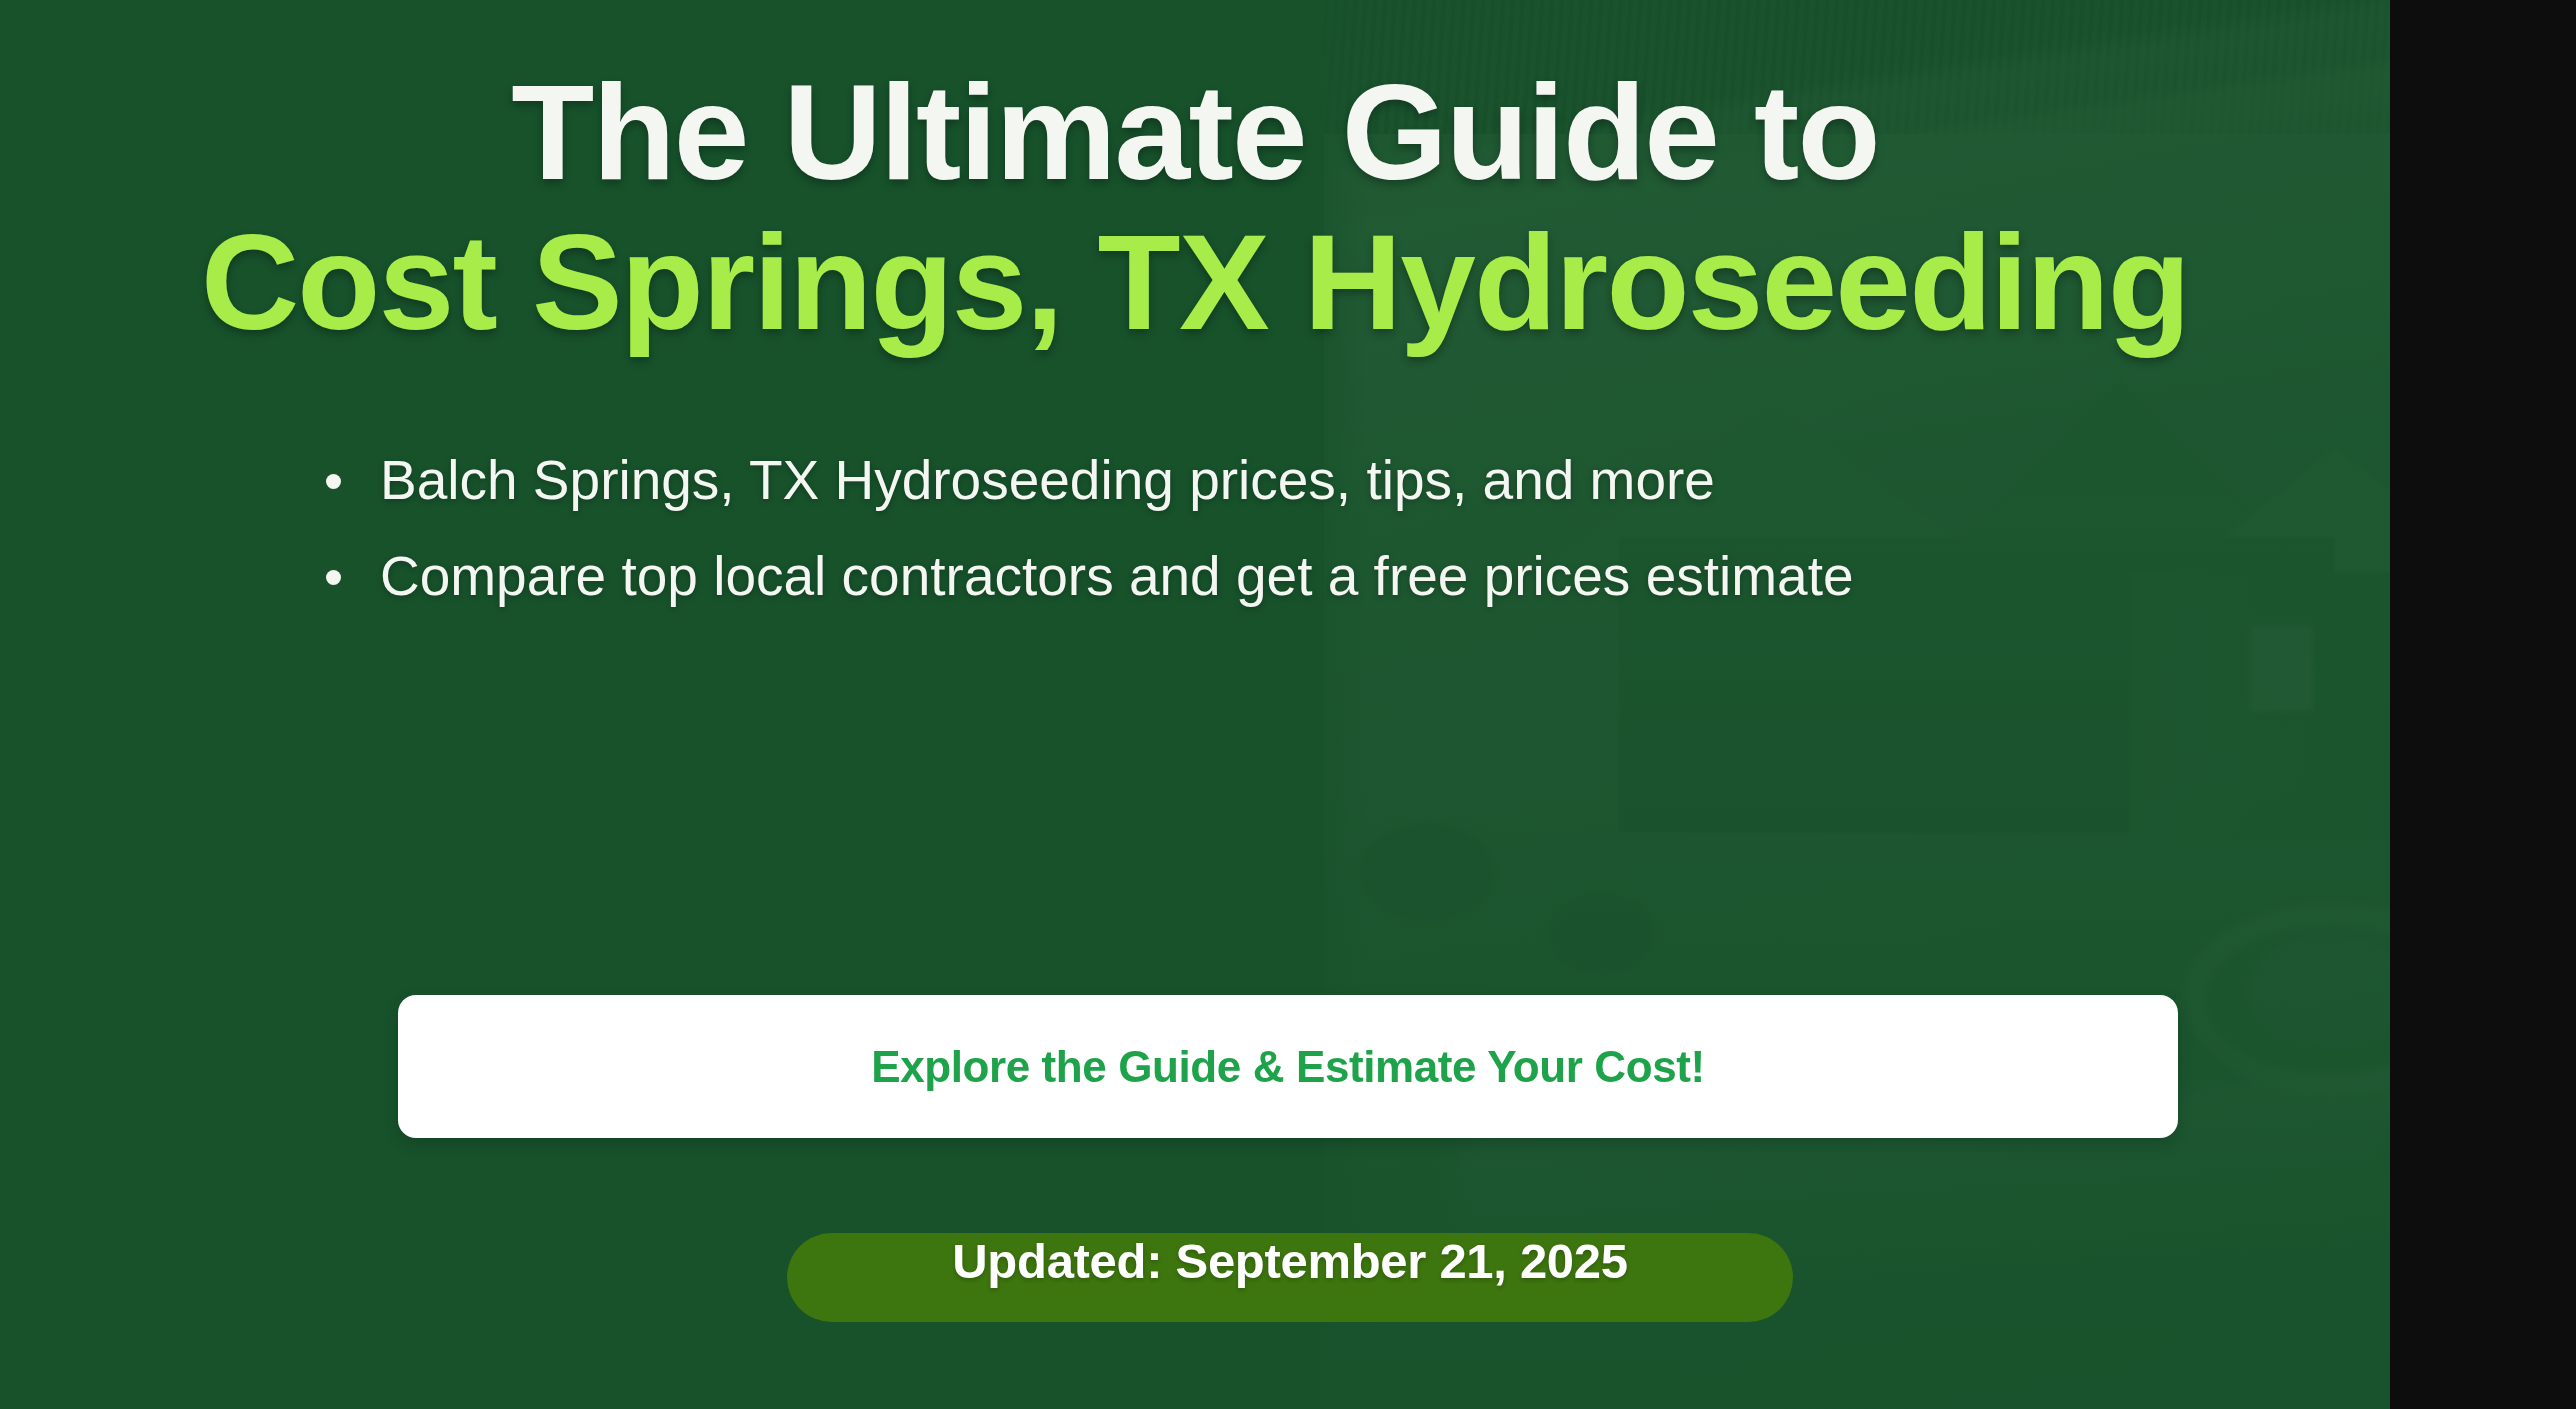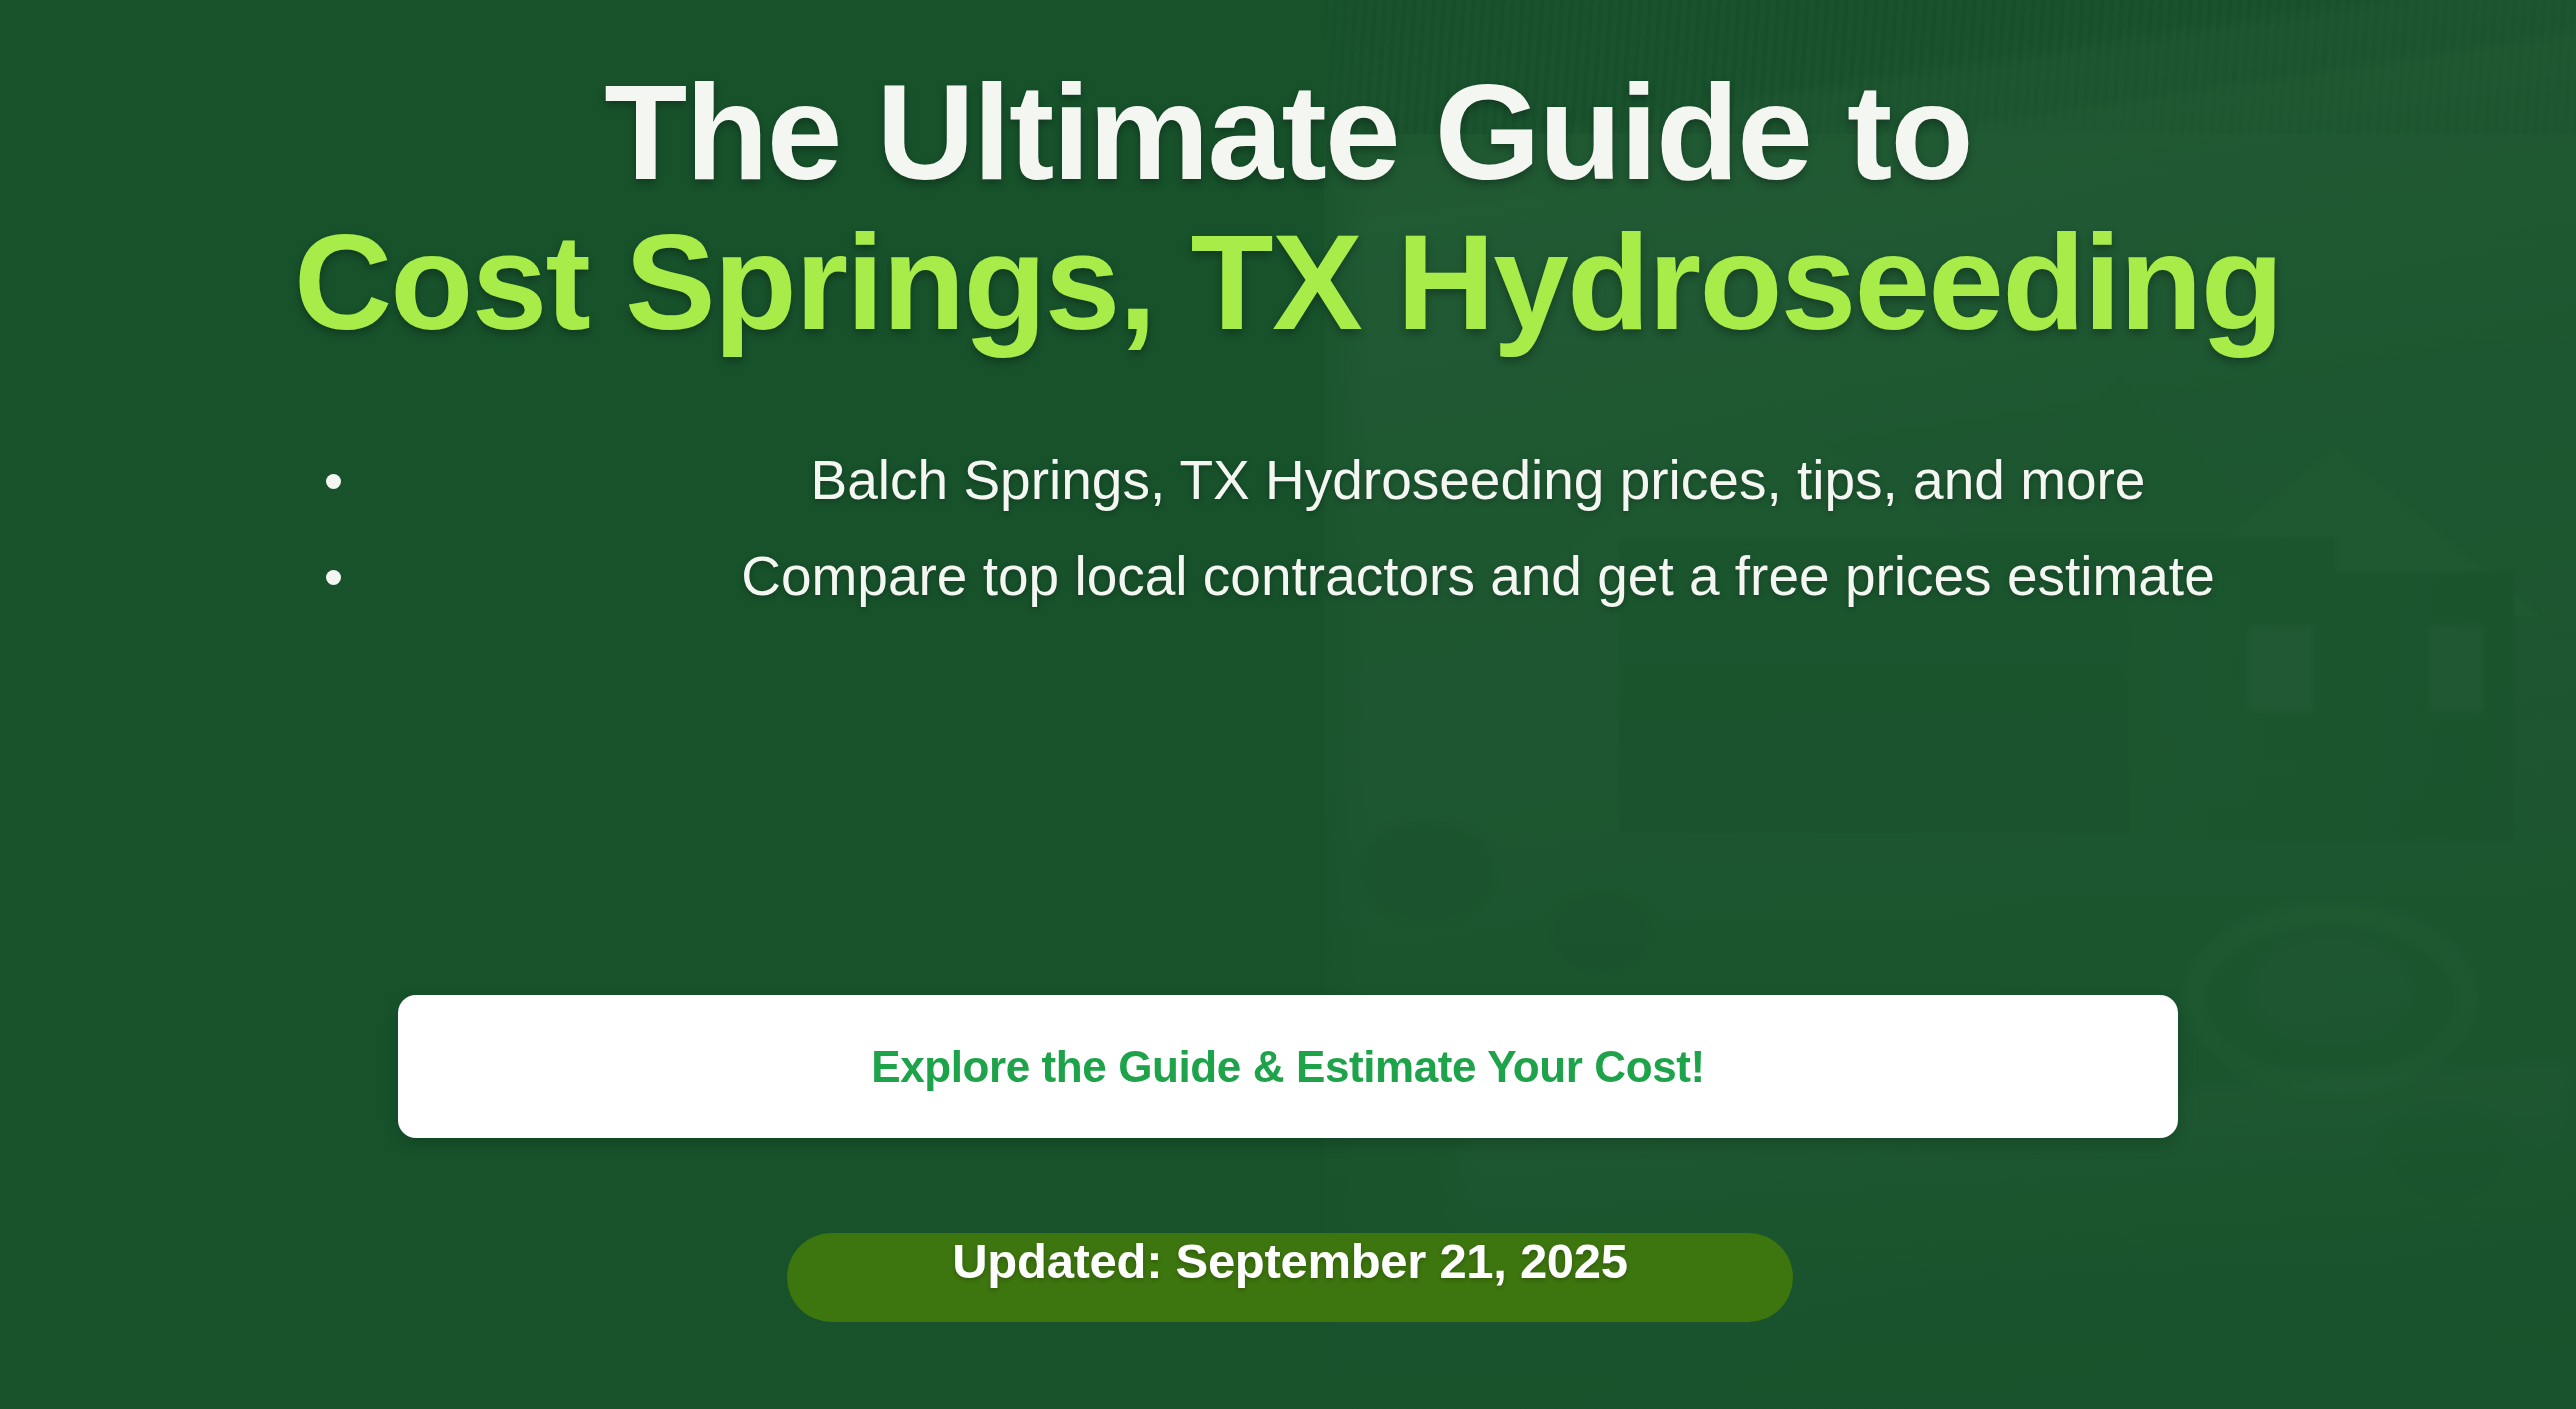--- a/index.html
+++ b/index.html
@@ -1,21 +1,21 @@
 <!DOCTYPE html>
 <html style="font-size:14.3px"><head>
 <meta charset="utf-8">
 <style>
   * { margin:0; padding:0; box-sizing:border-box; }
   html,body { background:#0d0d0d; }
   body { font-family:"Liberation Sans", sans-serif; }
 
   .banner{
     position:relative;
-    width:2576px;
+    width:2390px;
     height:1410px;
     overflow:hidden;
     background:#17522b;
     padding-left:40px;
   }
 
   
   .photo{
     position:absolute;
     left:1324px; top:0;
@@ -146,21 +146,20 @@
     text-shadow:0 3.6px 9px rgba(0,0,0,.30);
   }
   .title .l1{ display:block; color:#f4f6f2; }
   .title .l2{ display:block; color:#a8ec4a; margin-top:14.3px; }
 
   .bullets{
     width:100%;
     margin-top:82px;
     padding-left:315px;
     list-style:none;
-    text-align:center;
   }
   .bullets li{
     position:relative;
     color:#f4f6f2;
     font-size:55px;
     line-height:96px;
     font-weight:400;
     text-shadow:0 1.8px 6.3px rgba(0,0,0,.28);
     padding-left:65px;
   }

